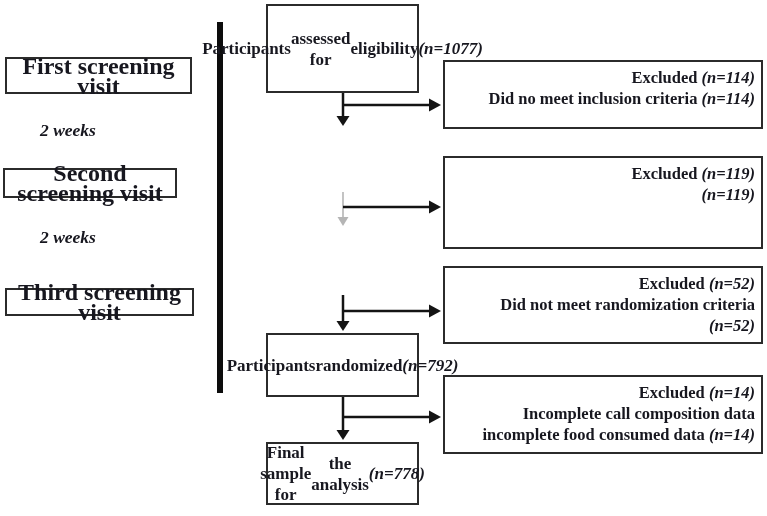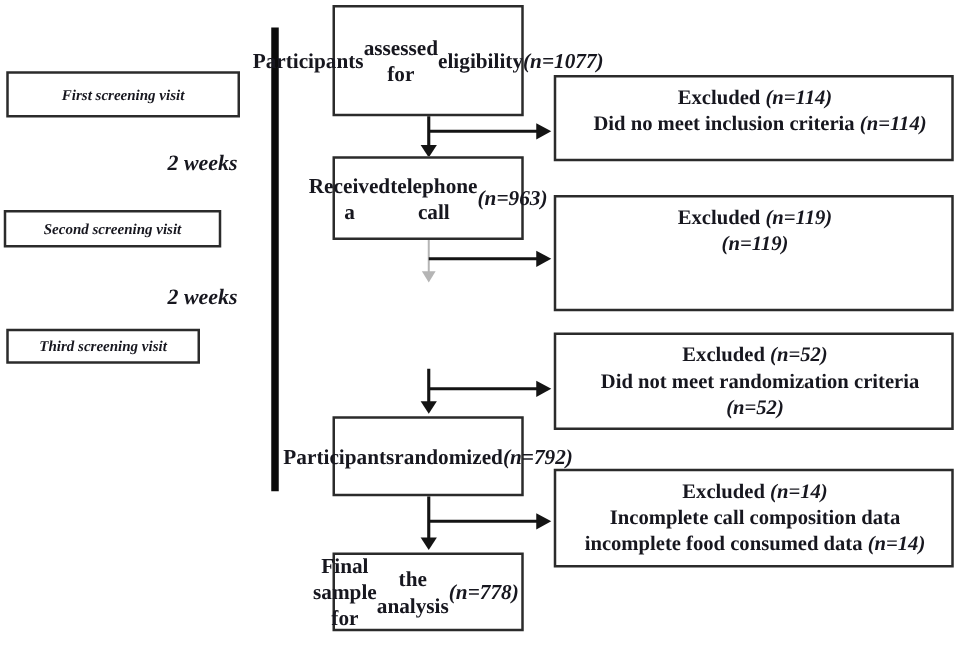--- a/index.html
+++ b/index.html
@@ -18,63 +18,63 @@
     background: #ffffff;
     box-sizing: border-box;
     display: flex;
     flex-direction: row;
     align-items: center;
     justify-content: center;
     text-align: center;
     font-weight: bold;
   }
   
-  .lbox { font-size: 12px; line-height: 20px; font-style: italic; }
+  .lbox { font-size: 24px; line-height: 20px; }
   .lbox1 { left: 5px;  top: 57px;  width: 187px; height: 37px; }
   .lbox2 { left: 3px;  top: 168px; width: 174px; height: 30px; }
-  .lbox3 { left: 5px;  top: 263px; width: 155px; height: 28px; }
+  .lbox3 { left: 5px;  top: 288px; width: 189px; height: 28px; }
   .interval {
     position: absolute;
     left: 40px;
     width: 150px;
-    text-align: right;
+    text-align: left;
     font-weight: bold;
     font-style: italic;
     font-size: 17.5px;
   }
   .interval1 { top: 120px; }
   .interval2 { top: 227px; }
   .divider {
     position: absolute;
     left: 217px;
     top: 22px;
     width: 6px;
     height: 371px;
     background: #0c0c0c;
   }
   
   .cbox { left: 266px; width: 153px; font-size: 17px; line-height: 21px; padding: 1px 2px; }
   .cbox1 { top: 4px;   height: 89px; }
   .cbox2 { top: 125px; height: 67px; }
   .cbox3 { top: 228px; height: 67px; }
   .cbox4 { top: 333px; height: 64px; }
-  .cbox5 { top: 442px; height: 63px; justify-content: flex-end; }
+  .cbox5 { top: 442px; height: 63px; }
   
   .ebox {
     position: absolute;
     left: 443px;
     width: 320px;
     border: 2px solid #2b2b2b;
     background: #ffffff;
     box-sizing: border-box;
     font-weight: bold;
     font-size: 16.5px;
     line-height: 21px;
     padding: 5px 6px 4px 8px;
-    text-align: center;
+    text-align: right;
   }
   .ebox1 { top: 60px;  height: 69px; }
   .ebox2 { top: 156px; height: 93px; }
   .ebox3 { top: 266px; height: 78px; }
   .ebox4 { top: 375px; height: 79px; }
   .ind1 { padding-left: 8px; }
   .ind2 { padding-left: 22px; }
   .it { font-style: italic; }
   .arrows { position: absolute; left: 0; top: 0; width: 767px; height: 516px; }
 </style>
@@ -128,25 +128,20 @@
 
   <div class="divider"></div>
 
   <div class="box cbox cbox1">
     <div>Participants</div>
     <div>assessed for</div>
     <div>eligibility</div>
     <div class="it">(n=1077)</div>
   </div>
 
-  <div class="box cbox cbox2">
-    <div>Received a</div>
-    <div>telephone call</div>
-    <div class="it">(n=963)</div>
-  </div>
 
 
   <div class="box cbox cbox4">
     <div>Participants</div>
     <div>randomized</div>
     <div class="it">(n=792)</div>
   </div>
 
   <div class="box cbox cbox5">
     <div>Final sample for</div>

